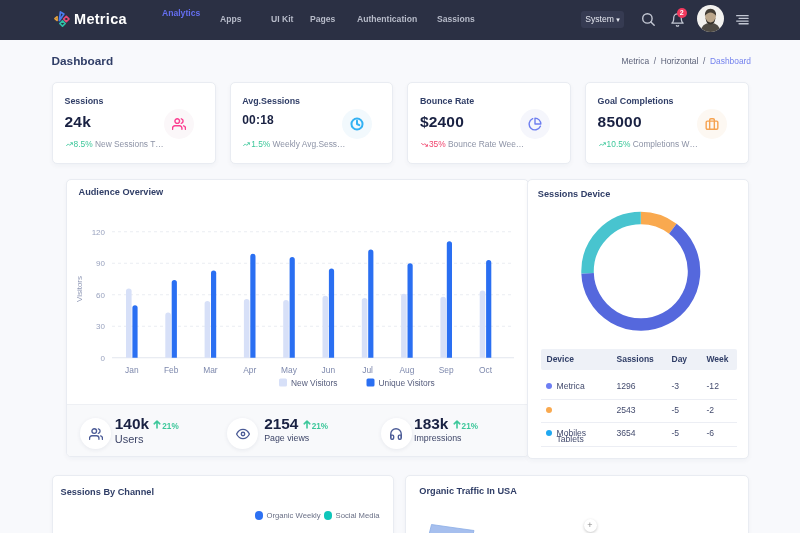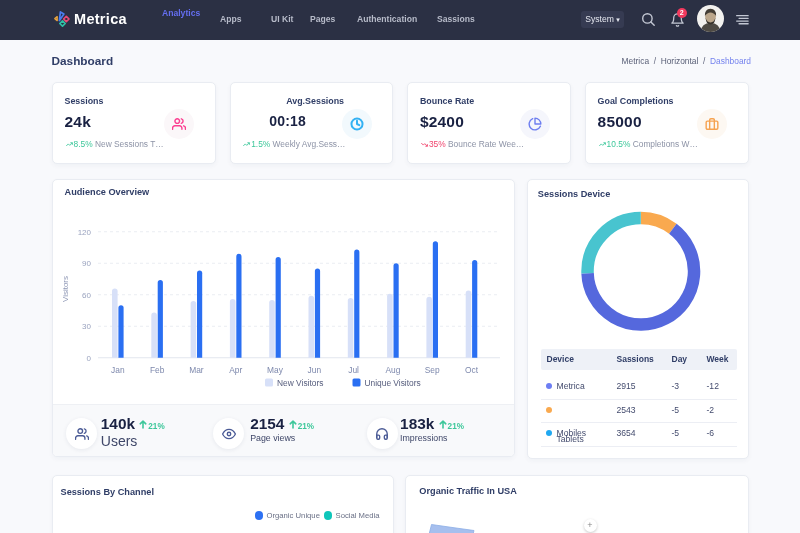--- a/index.html
+++ b/index.html
@@ -55,22 +55,22 @@
 <div class="abs" style="left:51.5px;top:53.6px;font-size:11.8px;font-weight:bold;color:#303e67;">Dashboard</div>
 <div class="abs" style="right:49px;top:56px;font-size:8.4px;color:#5b6178;">Metrica &nbsp;/&nbsp; Horizontal &nbsp;/&nbsp; <span style="color:#7583ee;">Dashboard</span></div>
 <div class="card" style="left:51.8px;top:82px;width:163.8px;height:81.5px;"></div>
 <div class="abs" style="left:64.5px;top:96px;font-size:8.9px;font-weight:bold;color:#303e67;">Sessions</div>
 <div class="abs" style="left:64.5px;top:112.8px;font-size:15.5px;font-weight:bold;color:#192142;letter-spacing:.2px;">24k</div>
 <div class="abs" style="left:64.5px;top:139px;font-size:8.4px;color:#8d93a6;"><svg width="9" height="7" viewBox="0 0 24 24" fill="none" stroke="#3dc79a" stroke-width="3" style="display:inline-block;vertical-align:-.5px;">
       <polyline points="1 17 8 10 13 15 22 6"></polyline>
       <polyline points="15 6 22 6 22 13"></polyline>
     </svg><span style="color:#3dc79a;">8.5%</span> New Sessions T…</div>
 <div class="card" style="left:229.5px;top:82px;width:163.8px;height:81.5px;"></div>
-<div class="abs" style="left:242.2px;top:96px;font-size:8.9px;font-weight:bold;color:#303e67;margin-left:44px;">Avg.Sessions</div>
-<div class="abs" style="left:242.2px;top:112.8px;font-size:14px;font-weight:bold;color:#192142;letter-spacing:.2px;margin-left:27px;">00:18</div>
+<div class="abs" style="left:242.2px;top:96px;font-size:8.9px;font-weight:bold;color:#303e67;">Avg.Sessions</div>
+<div class="abs" style="left:242.2px;top:112.8px;font-size:12px;font-weight:bold;color:#192142;letter-spacing:.2px;">00:18</div>
 <div class="abs" style="left:242.2px;top:139px;font-size:8.4px;color:#8d93a6;"><svg width="9" height="7" viewBox="0 0 24 24" fill="none" stroke="#3dc79a" stroke-width="3" style="display:inline-block;vertical-align:-.5px;">
       <polyline points="1 17 8 10 13 15 22 6"></polyline>
       <polyline points="15 6 22 6 22 13"></polyline>
     </svg><span style="color:#3dc79a;">1.5%</span> Weekly Avg.Sess…</div>
 <div class="card" style="left:407.2px;top:82px;width:163.8px;height:81.5px;"></div>
 <div class="abs" style="left:419.9px;top:96px;font-size:8.9px;font-weight:bold;color:#303e67;">Bounce Rate</div>
 <div class="abs" style="left:419.9px;top:112.8px;font-size:15.5px;font-weight:bold;color:#192142;letter-spacing:.2px;">$2400</div>
 <div class="abs" style="left:419.9px;top:139px;font-size:8.4px;color:#8d93a6;"><svg width="9" height="7" viewBox="0 0 24 24" fill="none" stroke="#f0426c" stroke-width="3" style="display:inline-block;vertical-align:-.5px;">
       <polyline points="1 7 8 14 13 9 22 18"></polyline>
       <polyline points="15 18 22 18 22 11"></polyline>
@@ -97,21 +97,21 @@
 <div class="abs" style="left:519.5px;top:108.5px;width:30px;height:30px;border-radius:50%;background:#f5f6fc;"></div>
 <svg class="abs" style="left:527.5px;top:116.5px;" width="14" height="14" viewBox="0 0 24 24" fill="none" stroke="#6d7ef0" stroke-width="2.4" stroke-linecap="round" stroke-linejoin="round">
     <path d="M21.21 15.89A10 10 0 1 1 8 2.83"></path>
     <path d="M22 12A10 10 0 0 0 12 2v10z"></path>
   </svg>
 <div class="abs" style="left:697.2px;top:108.5px;width:30px;height:30px;border-radius:50%;background:#fdf8f2;"></div>
 <svg class="abs" style="left:705.2px;top:116.5px;" width="14" height="14" viewBox="0 0 24 24" fill="none" stroke="#f6a351" stroke-width="2.4" stroke-linecap="round" stroke-linejoin="round">
     <rect x="2" y="7" width="20" height="14" rx="2"></rect>
     <path d="M16 21V5a2 2 0 0 0-2-2h-4a2 2 0 0 0-2 2v16"></path>
   </svg>
-<div class="card" style="left:52px;top:178.8px;width:462.7px;height:278.7px;overflow:hidden;">
+<div class="card" style="left:66px;top:178.8px;width:462.7px;height:278.7px;overflow:hidden;">
 <div class="ct" style="left:11.5px;top:7.5px;font-size:9.2px;">Audience Overview</div>
 <svg class="abs" style="left:0;top:0;" width="463" height="230" viewBox="0 0 463 230">
       <line x1="45" y1="51.75" x2="447" y2="51.75" stroke="#eaedf2" stroke-width="1" stroke-dasharray="3 3"></line>
       <text x="38" y="54.55" font-size="8" fill="#9aa3bf" text-anchor="end" font-family="Liberation Sans">120</text>
       <line x1="45" y1="83.25" x2="447" y2="83.25" stroke="#eaedf2" stroke-width="1" stroke-dasharray="3 3"></line>
       <text x="38" y="86.05" font-size="8" fill="#9aa3bf" text-anchor="end" font-family="Liberation Sans">90</text>
       <line x1="45" y1="114.75" x2="447" y2="114.75" stroke="#eaedf2" stroke-width="1" stroke-dasharray="3 3"></line>
       <text x="38" y="117.55" font-size="8" fill="#9aa3bf" text-anchor="end" font-family="Liberation Sans">60</text>
       <line x1="45" y1="146.25" x2="447" y2="146.25" stroke="#eaedf2" stroke-width="1" stroke-dasharray="3 3"></line>
       <text x="38" y="149.05" font-size="8" fill="#9aa3bf" text-anchor="end" font-family="Liberation Sans">30</text>
@@ -157,21 +157,21 @@
 <div class="abs" style="left:13.0px;top:238.2px;width:31px;height:31px;border-radius:50%;background:#fff;box-shadow:0 1px 4px rgba(30,40,80,.08);"></div>
 <svg class="abs" style="left:21.5px;top:246.8px;" width="14" height="14" viewBox="0 0 24 24" fill="none" stroke="#4b5b96" stroke-width="2.3" stroke-linecap="round" stroke-linejoin="round">
       <path d="M17 21v-2a4 4 0 0 0-4-4H5a4 4 0 0 0-4 4v2"></path>
       <circle cx="9" cy="7" r="4"></circle>
       <path d="M23 21v-2a4 4 0 0 0-3-3.87"></path>
       <path d="M16 3.13a4 4 0 0 1 0 7.75"></path>
     </svg>
 <div class="abs" style="left:47.8px;top:235.4px;font-size:15.4px;font-weight:bold;color:#192142;">140k <svg width="8" height="9" viewBox="0 0 8 9" fill="none" stroke="#3dc79a" stroke-width="1.6" stroke-linecap="round" stroke-linejoin="round" style="display:inline-block;vertical-align:0;">
         <path d="M4 8 V1.2 M1.2 3.8 L4 1.2 L6.8 3.8"></path>
       </svg><span style="font-size:8.2px;color:#3dc79a;font-weight:bold;margin-left:1px;">21%</span></div>
-<div class="abs" style="left:47.8px;top:253.4px;font-size:14px;color:#3e4668;">Users</div>
+<div class="abs" style="left:47.8px;top:253.4px;font-size:11px;color:#3e4668;">Users</div>
 <div class="abs" style="left:160.2px;top:238.2px;width:31px;height:31px;border-radius:50%;background:#fff;box-shadow:0 1px 4px rgba(30,40,80,.08);"></div>
 <svg class="abs" style="left:168.7px;top:246.8px;" width="14" height="14" viewBox="0 0 24 24" fill="none" stroke="#4b5b96" stroke-width="2.3" stroke-linecap="round" stroke-linejoin="round">
       <path d="M1 12s4-8 11-8 11 8 11 8-4 8-11 8-11-8-11-8z"></path>
       <circle cx="12" cy="12" r="3"></circle>
     </svg>
 <div class="abs" style="left:197.2px;top:235.4px;font-size:15.4px;font-weight:bold;color:#192142;">2154 <svg width="8" height="9" viewBox="0 0 8 9" fill="none" stroke="#3dc79a" stroke-width="1.6" stroke-linecap="round" stroke-linejoin="round" style="display:inline-block;vertical-align:0;">
         <path d="M4 8 V1.2 M1.2 3.8 L4 1.2 L6.8 3.8"></path>
       </svg><span style="font-size:8.2px;color:#3dc79a;font-weight:bold;margin-left:1px;">21%</span></div>
 <div class="abs" style="left:197.2px;top:253.4px;font-size:8.8px;color:#3e4668;">Page views</div>
 <div class="abs" style="left:313.6px;top:238.2px;width:31px;height:31px;border-radius:50%;background:#fff;box-shadow:0 1px 4px rgba(30,40,80,.08);"></div>
@@ -192,41 +192,41 @@
       <path d="M144.85 48.77 A53.25 53.25 0 1 1 59.58 93.16" stroke="#5568dd" stroke-width="12.5"></path>
       <path d="M59.58 93.16 A53.25 53.25 0 0 1 112.80 38.05" stroke="#48c4cf" stroke-width="12.5"></path>
     </svg>
 <div class="abs" style="left:13px;top:168.8px;width:196.0px;height:21.5px;background:#eef1f7;border-radius:2px;"></div>
 <div class="abs ct" style="left:19px;top:174.5px;font-size:8.5px;">Device</div>
 <div class="abs ct" style="left:89px;top:174.5px;font-size:8.5px;">Sassions</div>
 <div class="abs ct" style="left:144px;top:174.5px;font-size:8.5px;">Day</div>
 <div class="abs ct" style="left:179px;top:174.5px;font-size:8.5px;">Week</div>
 <div class="abs" style="left:18.5px;top:202.8px;width:6px;height:6px;border-radius:50%;background:#6d7ef3;"></div>
 <div class="abs" style="left:29px;top:200.8px;font-size:8.6px;color:#444c6e;">Metrica</div>
-<div class="abs" style="left:89px;top:200.8px;font-size:8.6px;color:#444c6e;">2915</div>
+<div class="abs" style="left:89px;top:200.8px;font-size:8.6px;color:#444c6e;">1296</div>
 <div class="abs" style="left:144px;top:200.8px;font-size:8.6px;color:#444c6e;">-3</div>
 <div class="abs" style="left:179px;top:200.8px;font-size:8.6px;color:#444c6e;">-12</div>
 <div class="abs" style="left:18.5px;top:226.8px;width:6px;height:6px;border-radius:50%;background:#f9a94f;"></div>
 <div class="abs" style="left:29px;top:224.8px;font-size:8.6px;color:#444c6e;margin-top:29px;">Tablets</div>
 <div class="abs" style="left:89px;top:224.8px;font-size:8.6px;color:#444c6e;">2543</div>
 <div class="abs" style="left:144px;top:224.8px;font-size:8.6px;color:#444c6e;">-5</div>
 <div class="abs" style="left:179px;top:224.8px;font-size:8.6px;color:#444c6e;">-2</div>
 <div class="abs" style="left:18.5px;top:250.5px;width:6px;height:6px;border-radius:50%;background:#1fa8f1;"></div>
 <div class="abs" style="left:29px;top:248.5px;font-size:8.6px;color:#444c6e;">Mobiles</div>
 <div class="abs" style="left:89px;top:248.5px;font-size:8.6px;color:#444c6e;">3654</div>
 <div class="abs" style="left:144px;top:248.5px;font-size:8.6px;color:#444c6e;">-5</div>
 <div class="abs" style="left:179px;top:248.5px;font-size:8.6px;color:#444c6e;">-6</div>
 <div class="abs" style="left:13px;top:218.8px;width:196.0px;height:1px;background:#eceef4;"></div>
 <div class="abs" style="left:13px;top:242.3px;width:196.0px;height:1px;background:#eceef4;"></div>
 <div class="abs" style="left:13px;top:266.3px;width:196.0px;height:1px;background:#eceef4;"></div>
 </div>
 <div class="card" style="left:51.5px;top:475.3px;width:342px;height:120px;overflow:hidden;">
 <div class="ct" style="left:8px;top:10.3px;font-size:9.2px;">Sessions By Channel</div>
 <div class="abs" style="left:202.2px;top:35px;width:8.5px;height:8.5px;border-radius:50%;background:#2d71f3;"></div>
-<div class="abs" style="left:214px;top:35px;font-size:7.7px;color:#6a7086;">Organic Unique</div>
+<div class="abs" style="left:214px;top:35px;font-size:7.7px;color:#6a7086;">Organic Weekly</div>
 <div class="abs" style="left:271.2px;top:35px;width:8.5px;height:8.5px;border-radius:50%;background:#0fc6ba;"></div>
 <div class="abs" style="left:283px;top:35px;font-size:7.7px;color:#6a7086;">Social Media</div>
 <svg class="abs" style="left:0;top:53.5px;" width="342" height="8" viewBox="0 0 342 8" fill="none">
       <path d="M22 7.5 C28 6 32 4.5 38 5" stroke="#cfdff9" stroke-width="1.2"></path>
     </svg>
 </div>
 <div class="card" style="left:405px;top:475.3px;width:343.5px;height:120px;overflow:hidden;">
 <div class="ct" style="left:13.3px;top:10.2px;font-size:9.2px;">Organic Traffic In USA</div>
 <svg class="abs" style="left:22px;top:46.5px;" width="48" height="12" viewBox="0 0 48 12">
       <path d="M1 11.5 L3.5 1.5 L28 5 L46 7.5 L45 11.5 Z" fill="#a6bfee" stroke="#8badE6" stroke-width=".8"></path>

